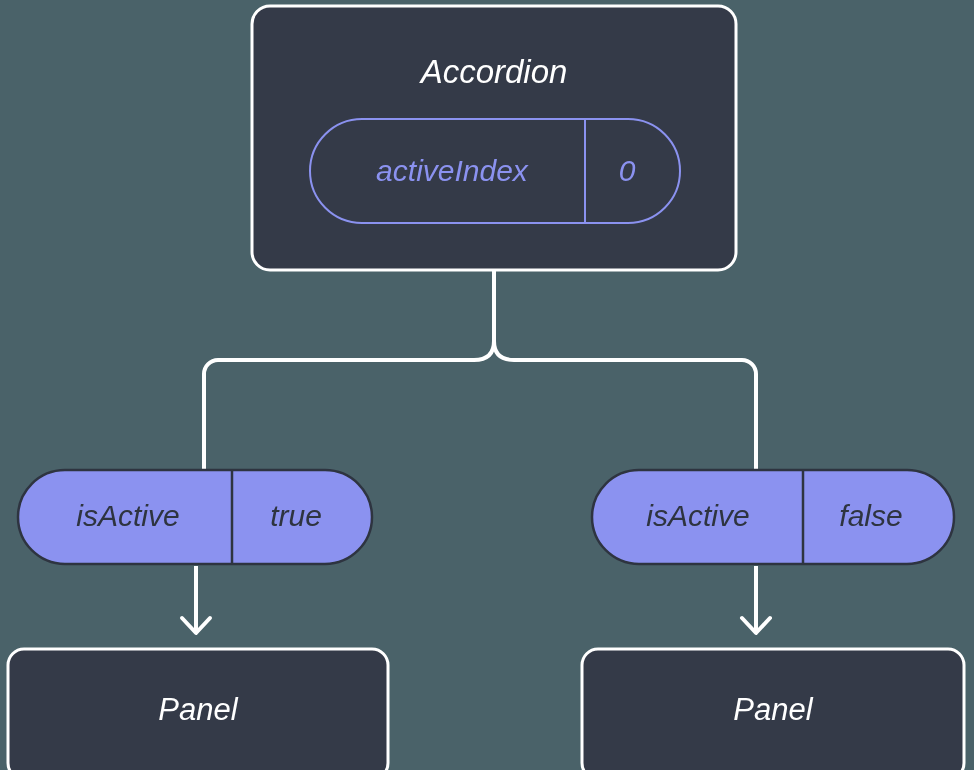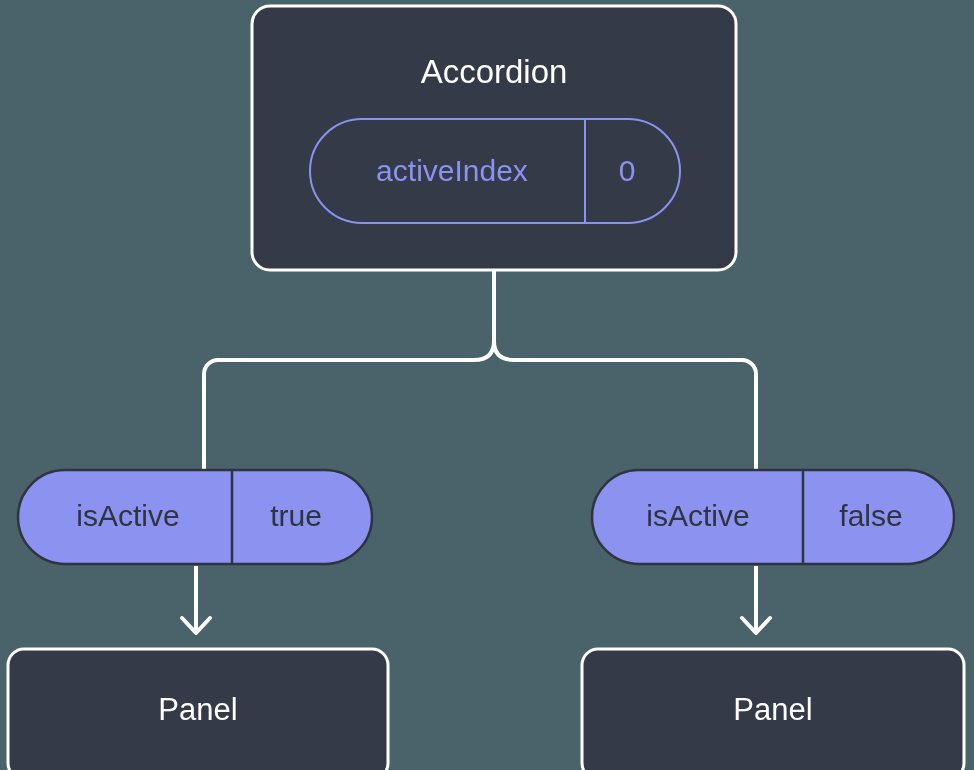--- a/index.html
+++ b/index.html
@@ -12,20 +12,21 @@
     width: 974px;
     height: 770px;
     overflow: hidden;
     font-family: "Liberation Sans", sans-serif;
   }
   #diagram-root {
     position: relative;
     width: 974px;
     height: 770px;
     background: #4a6269;
+    font-style: italic;
   }
   svg#diagram-svg {
     display: block;
     width: 974px;
     height: 770px;
   }
   .card-rect {
     fill: #343a48;
     stroke: #ffffff;
     stroke-width: 3;

